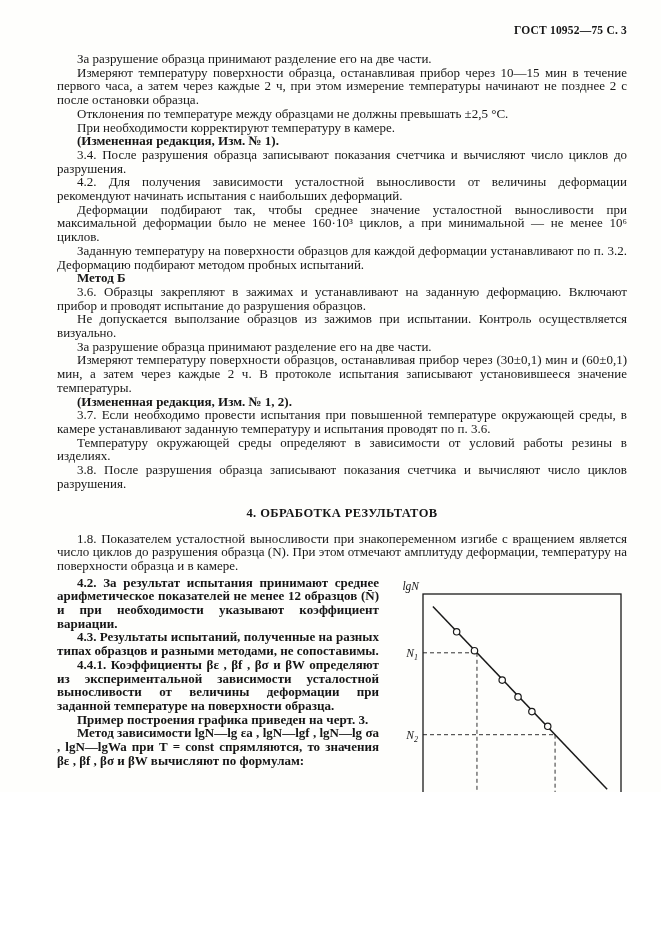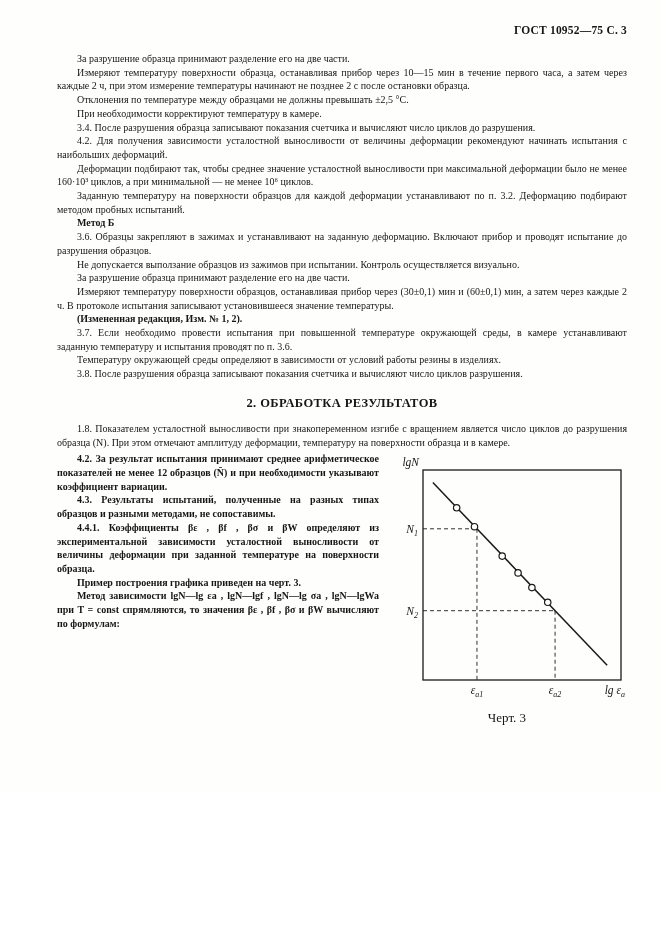--- a/index.html
+++ b/index.html
@@ -8,21 +8,21 @@
     position:relative;width:661px;height:792px;background:#fefefc;
     font-family:"Liberation Serif","DejaVu Serif",serif;color:#161616;overflow:hidden;
   }
   .header{
     position:absolute;top:24px;right:34px;font-weight:bold;font-size:11.5px;letter-spacing:.2px;
   }
   .body{
     position:absolute;top:52px;left:57px;width:570px;
   }
   .para{
-    margin:0;font-size:10px;line-height:13.7px;text-align:justify;text-indent:20px;
+    margin:0;font-size:13px;line-height:13.7px;text-align:justify;text-indent:20px;
   }
   .bold{font-weight:bold;}
   .section-heading{
     font-size:12.5px;font-weight:bold;text-align:center;margin:15px 0 11px 0;letter-spacing:.4px;
   }
   .columns{display:flex;gap:8px;margin-top:3px;}
   .left-col{width:322px;font-weight:bold;}
   .right-col{width:240px;}
   figure{margin:0;padding-top:2px;}
   figure svg{display:block;}
@@ -37,35 +37,36 @@
 <div class="page">
 
   <div class="header">ГОСТ 10952—75 С. 3</div>
 
   <div class="body">
 
     <p class="para">За разрушение образца принимают разделение его на две части.</p>
     <p class="para">Измеряют температуру поверхности образца, останавливая прибор через 10—15 мин в течение первого часа, а затем через каждые 2 ч, при этом измерение температуры начинают не позднее 2 с после остановки образца.</p>
     <p class="para">Отклонения по температуре между образцами не должны превышать ±2,5 °С.</p>
     <p class="para">При необходимости корректируют температуру в камере.</p>
+    <p class="para bold">(Измененная редакция, Изм. № 1).</p>
     <p class="para">3.4. После разрушения образца записывают показания счетчика и вычисляют число циклов до разрушения.</p>
     <p class="para">4.2. Для получения зависимости усталостной выносливости от величины деформации рекомендуют начинать испытания с наибольших деформаций.</p>
     <p class="para">Деформации подбирают так, чтобы среднее значение усталостной выносливости при максимальной деформации было не менее 160·10³ циклов, а при минимальной — не менее 10⁶ циклов.</p>
     <p class="para">Заданную температуру на поверхности образцов для каждой деформации устанавливают по п. 3.2. Деформацию подбирают методом пробных испытаний.</p>
     <p class="para bold">Метод Б</p>
     <p class="para">3.6. Образцы закрепляют в зажимах и устанавливают на заданную деформацию. Включают прибор и проводят испытание до разрушения образцов.</p>
     <p class="para">Не допускается выползание образцов из зажимов при испытании. Контроль осуществляется визуально.</p>
     <p class="para">За разрушение образца принимают разделение его на две части.</p>
     <p class="para">Измеряют температуру поверхности образцов, останавливая прибор через (30±0,1) мин и (60±0,1) мин, а затем через каждые 2 ч. В протоколе испытания записывают установившееся значение температуры.</p>
     <p class="para bold">(Измененная редакция, Изм. № 1, 2).</p>
     <p class="para">3.7. Если необходимо провести испытания при повышенной температуре окружающей среды, в камере устанавливают заданную температуру и испытания проводят по п. 3.6.</p>
     <p class="para">Температуру окружающей среды определяют в зависимости от условий работы резины в изделиях.</p>
     <p class="para">3.8. После разрушения образца записывают показания счетчика и вычисляют число циклов разрушения.</p>
 
-    <h2 class="section-heading">2. ОБРАБОТКА РЕЗУЛЬТАТОВ</h2>
+    <h2 class="section-heading">4. ОБРАБОТКА РЕЗУЛЬТАТОВ</h2>
 
     <p class="para">1.8. Показателем усталостной выносливости при знакопеременном изгибе с вращением является число циклов до разрушения образца (N). При этом отмечают амплитуду деформации, температуру на поверхности образца и в камере.</p>
 
     <div class="columns">
       <div class="left-col">
         <p class="para">4.2. За результат испытания принимают среднее арифметическое показателей не менее 12 образцов (N̄) и при необходимости указывают коэффициент вариации.</p>
         <p class="para">4.3. Результаты испытаний, полученные на разных типах образцов и разными методами, не сопоставимы.</p>
         <p class="para">4.4.1. Коэффициенты βε , βf , βσ и βW определяют из экспериментальной зависимости усталостной выносливости от величины деформации при заданной температуре на поверхности образца.</p>
         <p class="para">Пример построения графика приведен на черт. 3.</p>
         <p class="para">Метод зависимости lgN—lg εa , lgN—lgf , lgN—lg σa , lgN—lgWa при Т = const спрямляются, то значения βε , βf , βσ и βW вычисляют по формулам:</p>

